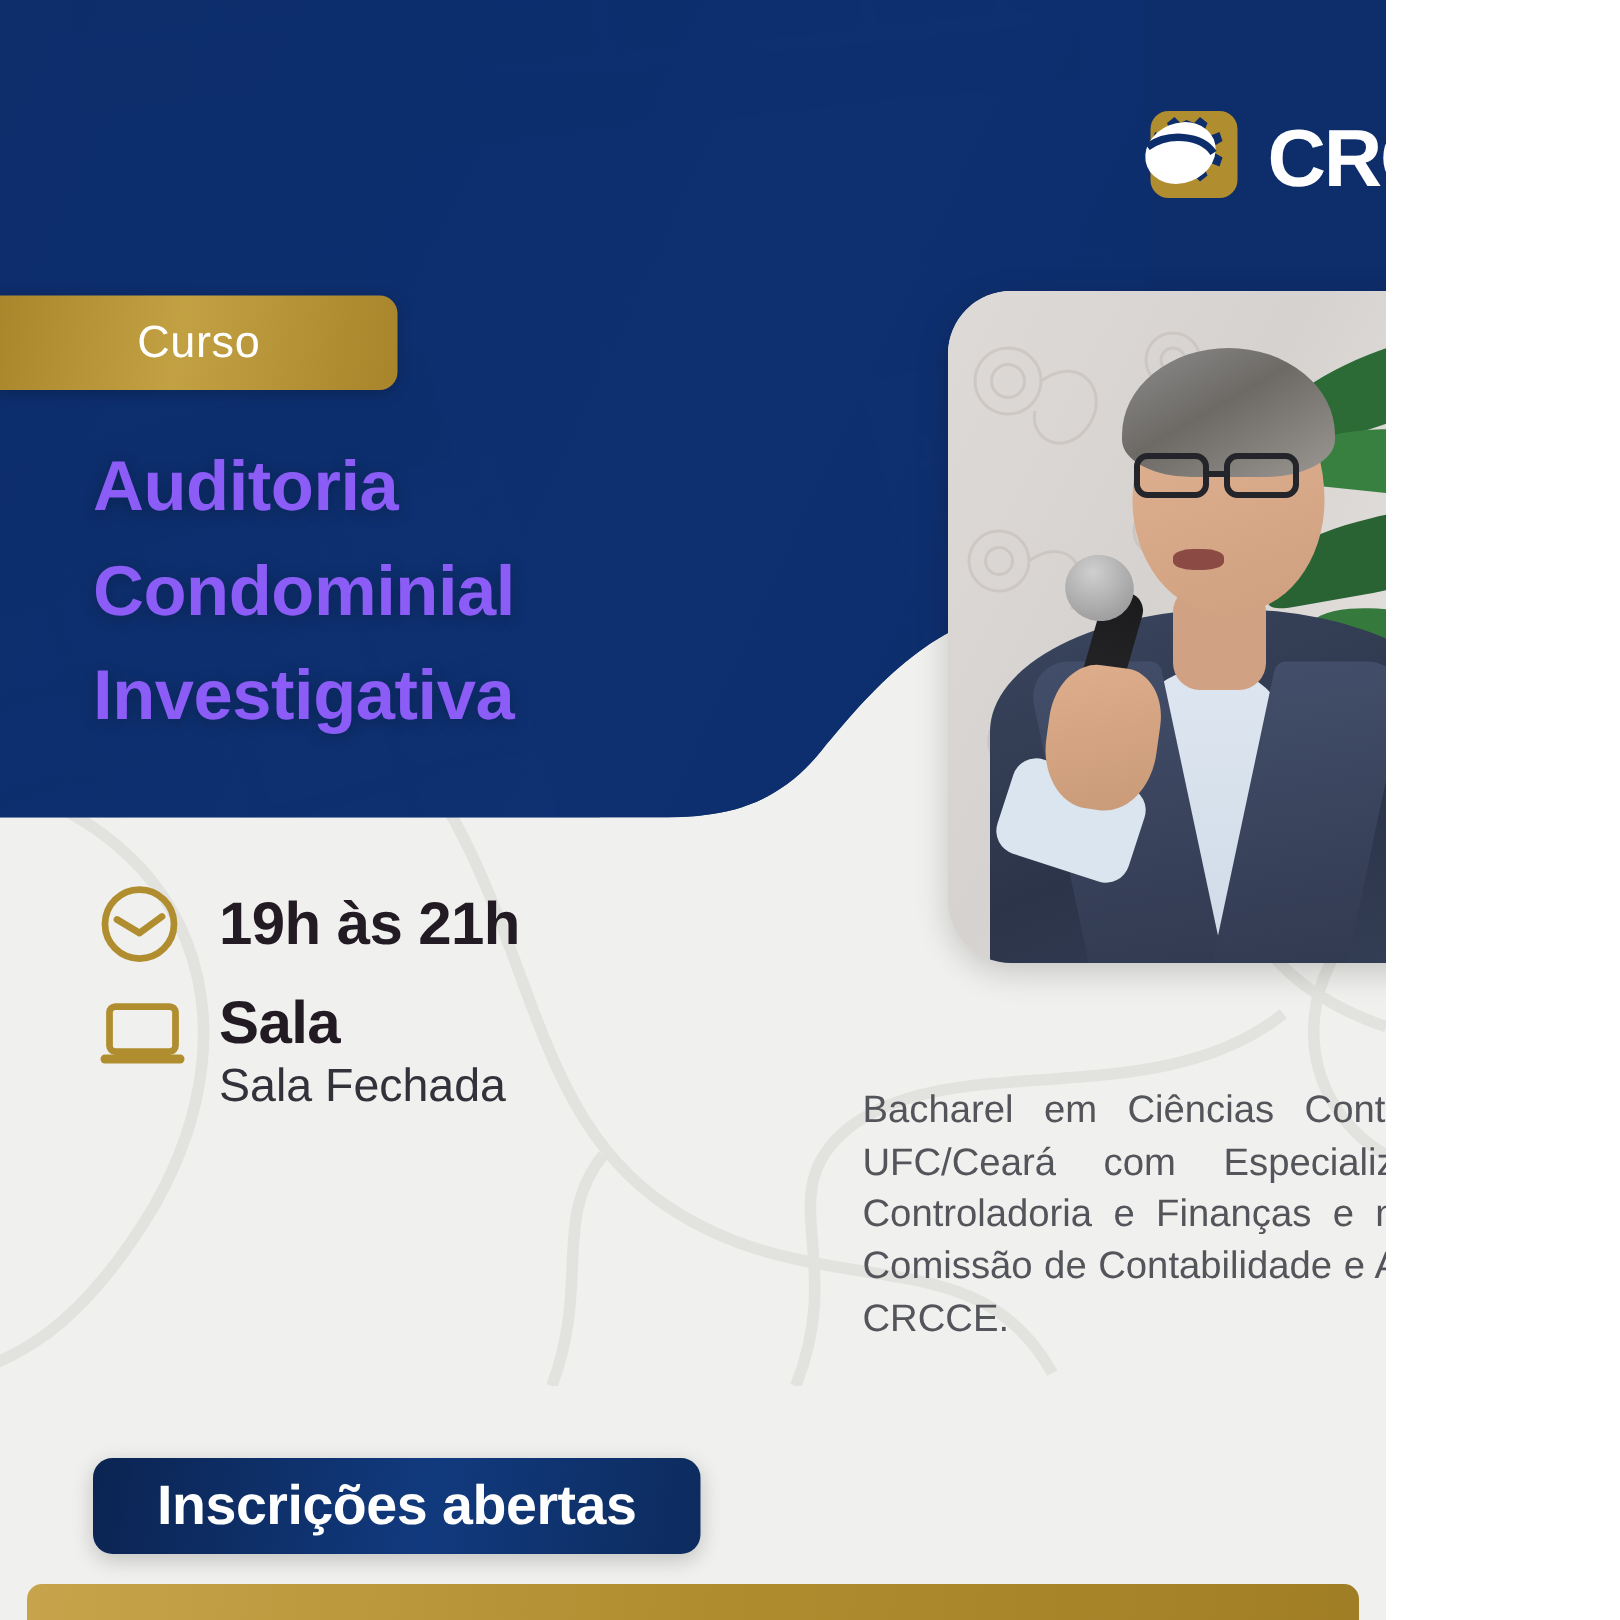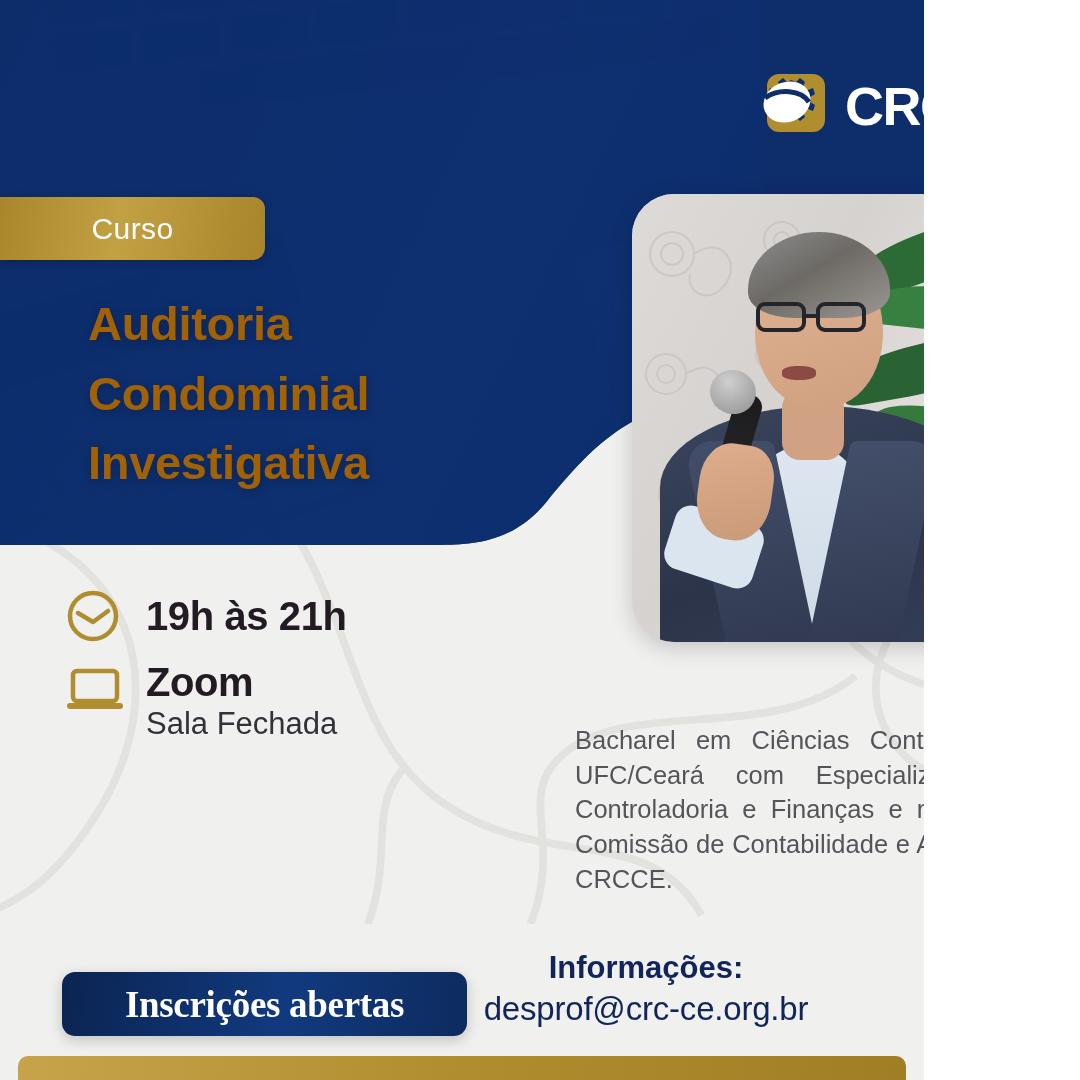--- a/index.html
+++ b/index.html
@@ -184,27 +184,26 @@
     font-size: 30px;
     letter-spacing: .4px;
   }
 
   
   .course-title {
     position: absolute;
     left: 62px;
     top: 289px;
     z-index: 4;
-    color: #a16207;
+    color: #8b5cf6;
     font-size: 47px;
     font-weight: bold;
     line-height: 1.48;
     letter-spacing: -.3px;
     text-shadow: 0 2px 10px rgba(0,0,0,.25);
-    margin-left: 26px;
   }
   .course-title div { white-space: nowrap; }
 
   
   .photo-frame {
     position: absolute;
     left: 632px;
     top: 194px;
     width: 365px;
     height: 448px;
@@ -446,21 +445,20 @@
     top: 972px;
     width: 405px;
     height: 64px;
     z-index: 5;
     background: linear-gradient(100deg, #0b2452 0%, #113a7e 55%, #0d2b5e 100%);
     border-radius: 13px;
     display: flex;
     align-items: center;
     justify-content: center;
     box-shadow: 0 4px 14px rgba(0,0,0,.20);
-    font-family: Liberation Serif, serif;
   }
   .cta-button span {
     color: #ffffff;
     font-size: 37px;
     font-weight: bold;
     letter-spacing: -.3px;
   }
 
   
   .contact {
@@ -738,33 +736,29 @@
     </div>
 
     <div class="info-row" style="align-items:flex-start">
       <div class="info-icon" style="padding-top:6px">
         <svg width="58" height="46" viewBox="0 0 58 46">
           <rect x="7" y="4" width="44" height="30" rx="4" fill="none" stroke="#b08d2e" stroke-width="4.5"></rect>
           <rect x="1" y="36" width="56" height="6" rx="3" fill="#b08d2e"></rect>
         </svg>
       </div>
       <div class="info-text">
-        <div class="info-main">Zoom</div>
+        <div class="info-main">Sala</div>
         <div class="info-sub">Sala Fechada</div>
       </div>
     </div>
 
   </div>
 
   <div class="speaker-bio">Bacharel em Ciências Contábeis pela UFC/Ceará com Especialização em Controladoria e Finanças e membro da Comissão de Contabilidade e Auditoria do CRCCE.</div>
 
   <div class="cta-button">
     <span>Inscrições abertas</span>
   </div>
 
-  <div class="contact">
-    <div class="contact-label">Informações:</div>
-    <div class="contact-email">desprof@crc-ce.org.br</div>
-  </div>
 
   <div class="gold-bar"></div>
 
 </div>
 
 </body></html>

